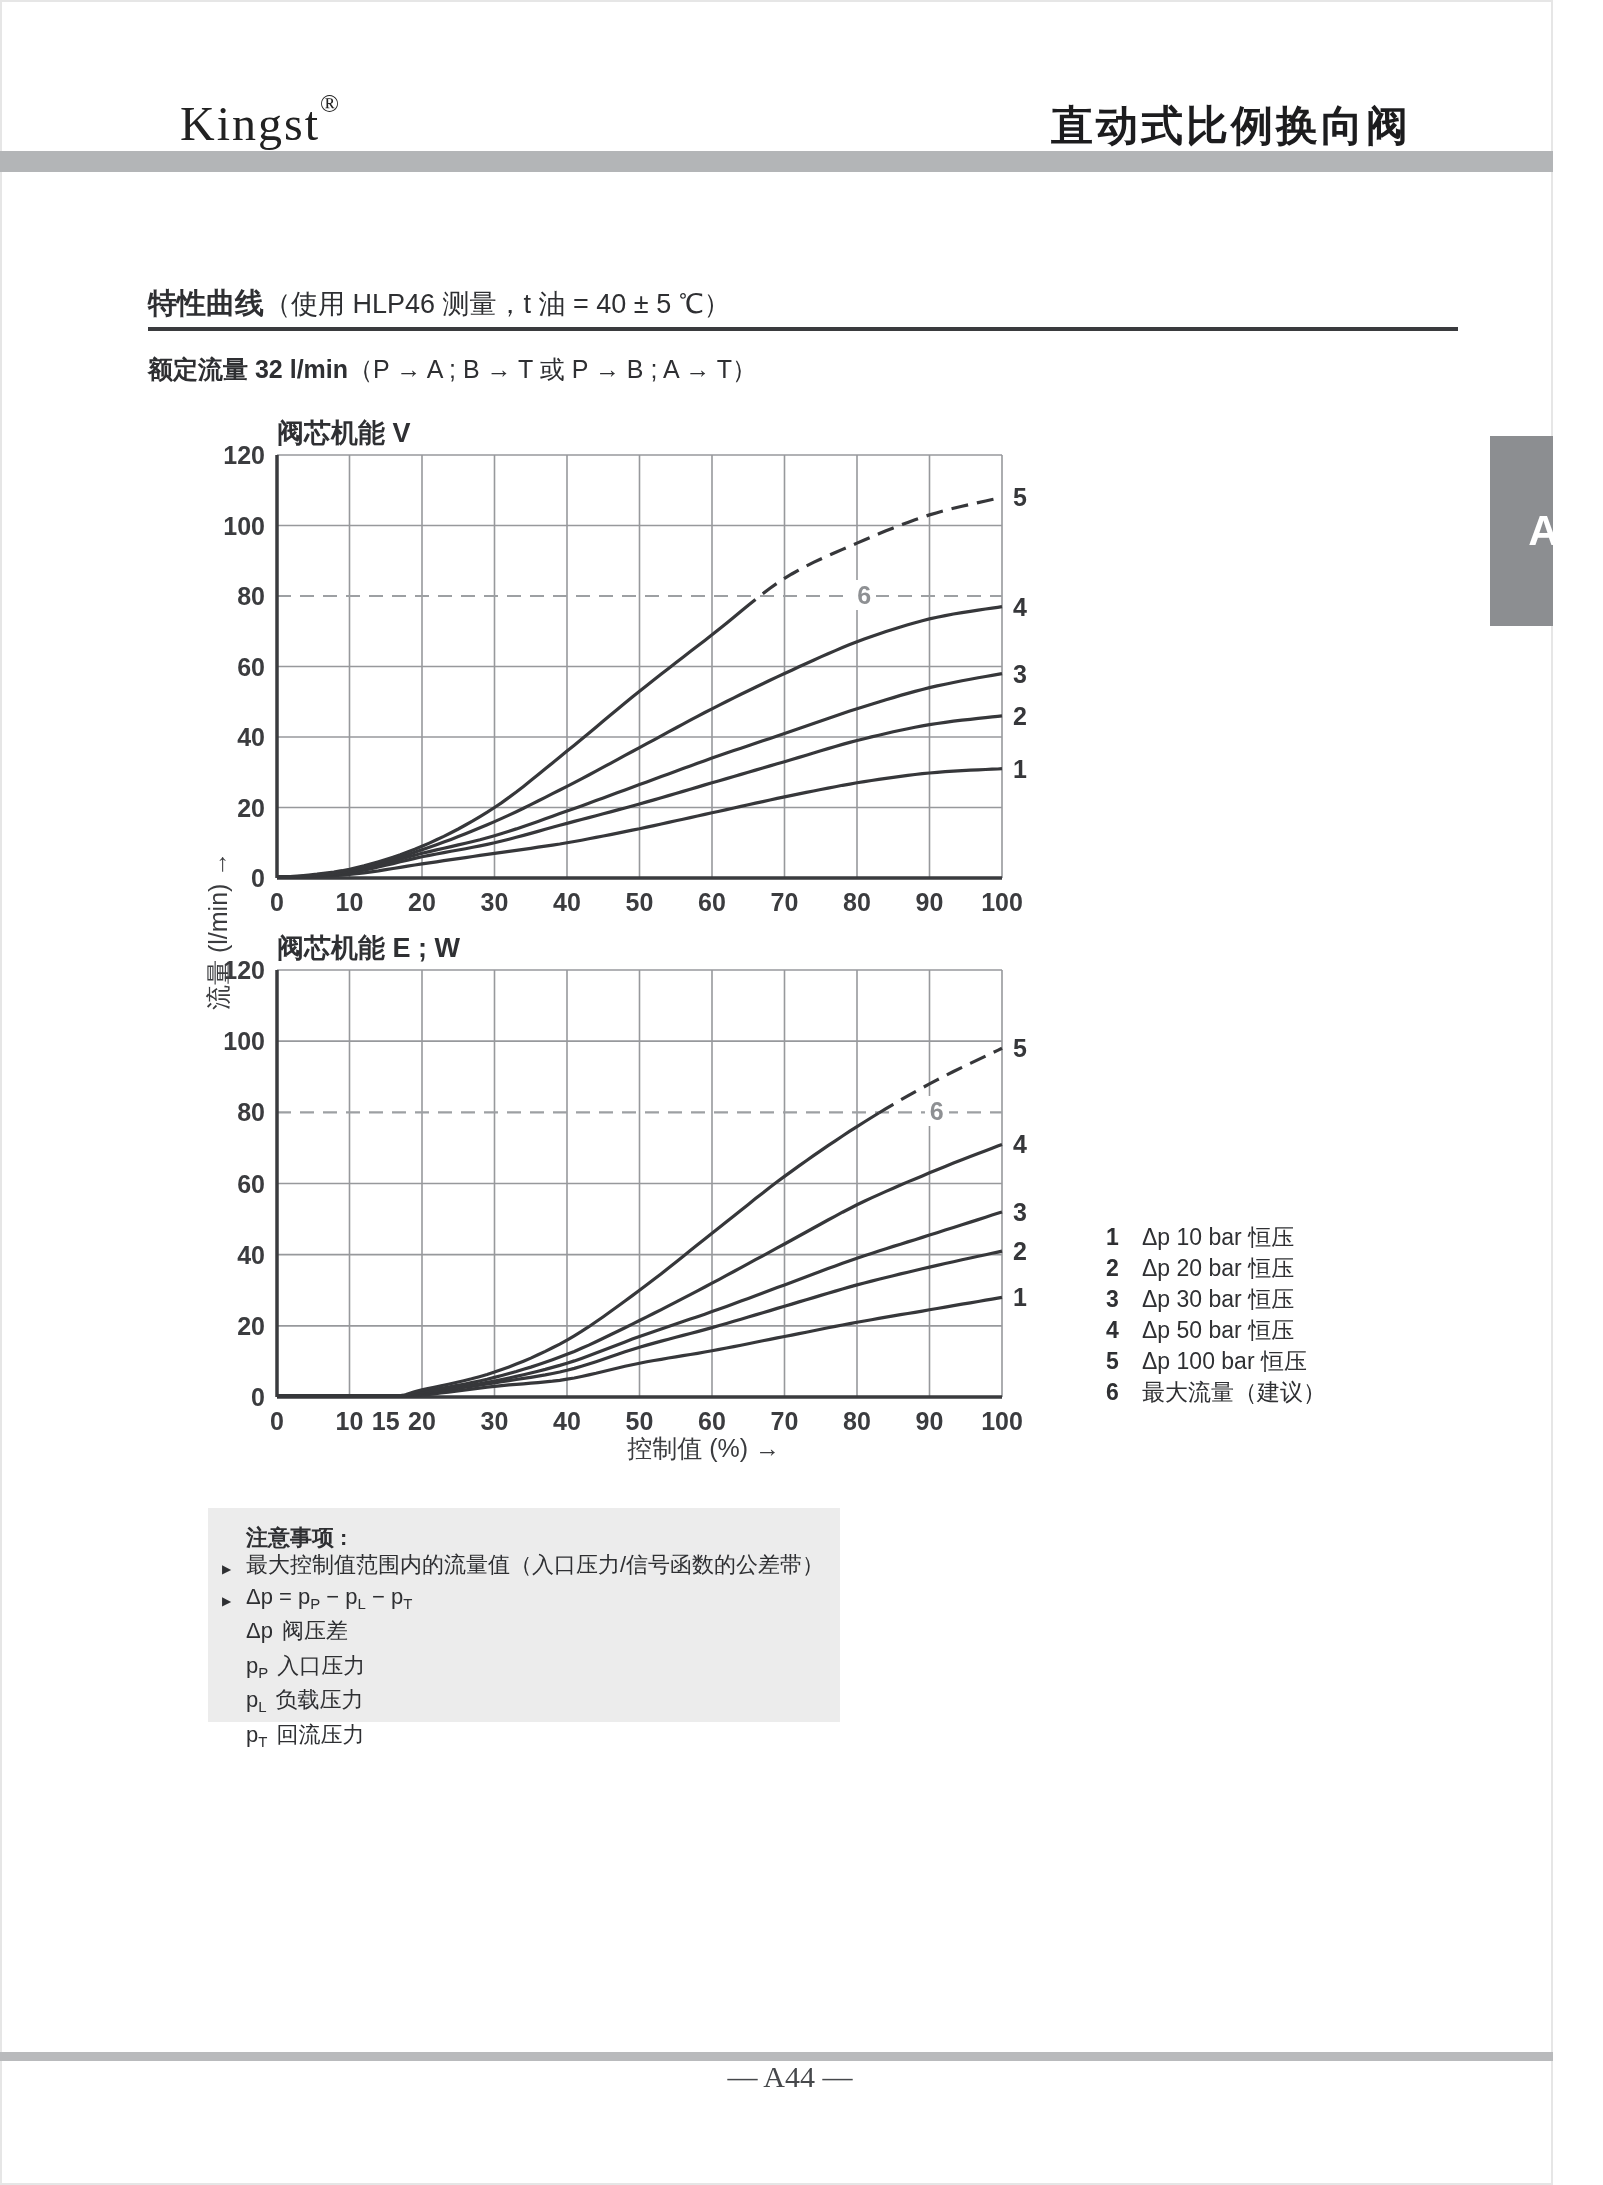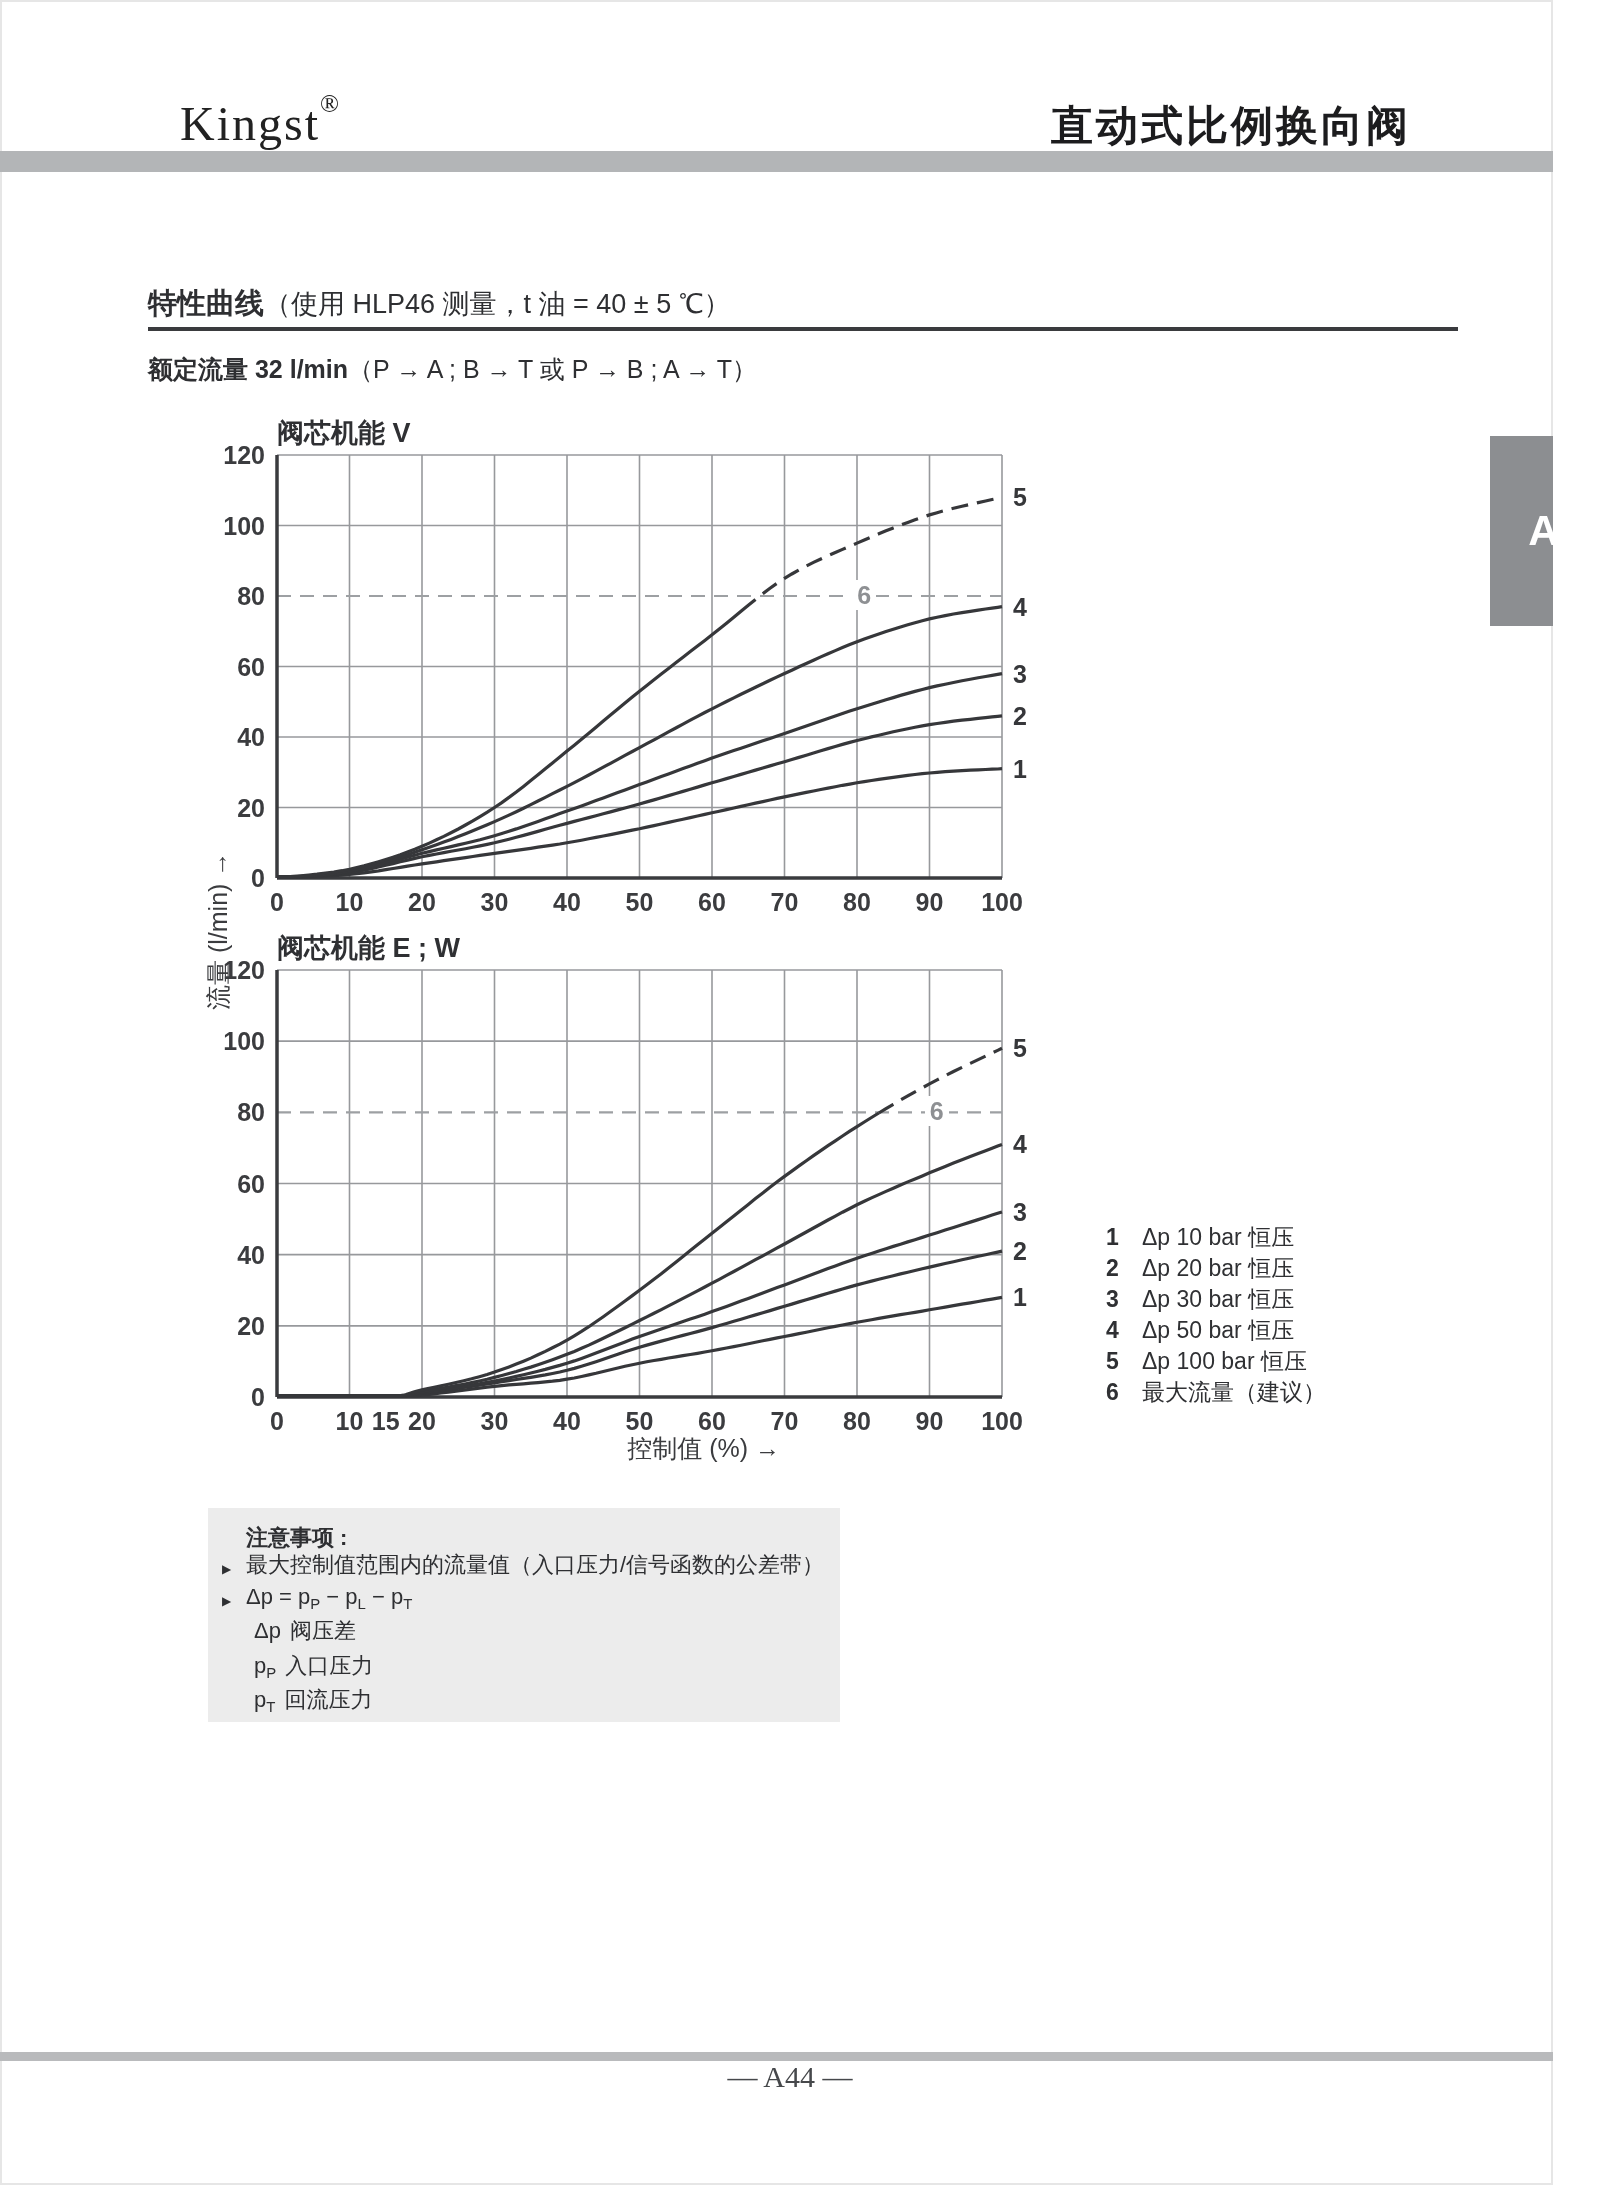--- a/index.html
+++ b/index.html
@@ -38,21 +38,21 @@
   
   .legend{left:1106px;top:1222px}
   .lrow{display:flex;align-items:baseline;height:31px;font-size:23px;color:#2f3033;white-space:nowrap}
   .lrow .k{font-weight:700;width:36px}
   
   .notes{left:208px;top:1508px;width:632px;height:214px;background:#ececec}
   .notes .inner{position:absolute;left:14px;top:16px;line-height:27px;font-size:22px;color:#2e2f32}
   .n-title{margin-left:24px;font-weight:700}
   .n-row{display:flex}
   .n-marker{width:24px;font-size:12px;padding-top:5px;color:#2e2f32}
-  .n-def{margin-left:32px}
+  .n-def{margin-left:24px}
   .n-def .dt{margin-left:9px}
   sub{font-size:68%}
   
   .fbar{left:0;top:2052px;width:1592px;height:9px;background:#b9babc}
   .pageno{left:660px;top:2060px;width:260px;text-align:center;
           font-family:"Liberation Serif",serif;font-size:30px;color:#46484b}
 </style>
 </head>
 <body>
 
@@ -215,20 +215,21 @@
       <div class="n-row">
         <span class="n-marker">▶</span>
         <span>最大控制值范围内的流量值（入口压力/信号函数的公差带）</span>
       </div>
       <div class="n-row">
         <span class="n-marker">▶</span>
         <span><span>Δp = p</span><sub>P</sub><span> − p</span><sub>L</sub><span> − p</span><sub>T</sub></span>
       </div>
       <div class="n-def"><span>Δp</span><sub></sub><span class="dt">阀压差</span></div>
       <div class="n-def"><span>p</span><sub>P</sub><span class="dt">入口压力</span></div>
+      <div class="n-def"><span>p</span><sub>L</sub><span class="dt">负载压力</span></div>
       <div class="n-def"><span>p</span><sub>T</sub><span class="dt">回流压力</span></div>
     </div>
   </div>
 
   <div class="abs fbar"></div>
   <div class="abs pageno">— A44 —</div>
 
 </div>
 
 </body></html>

